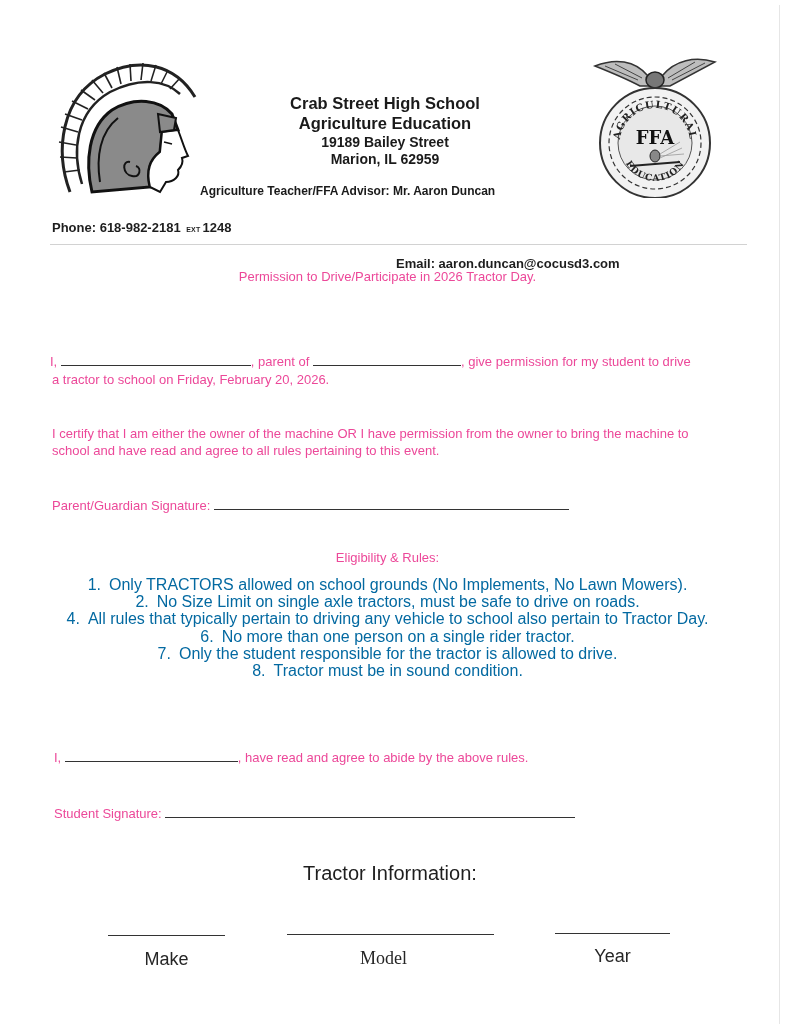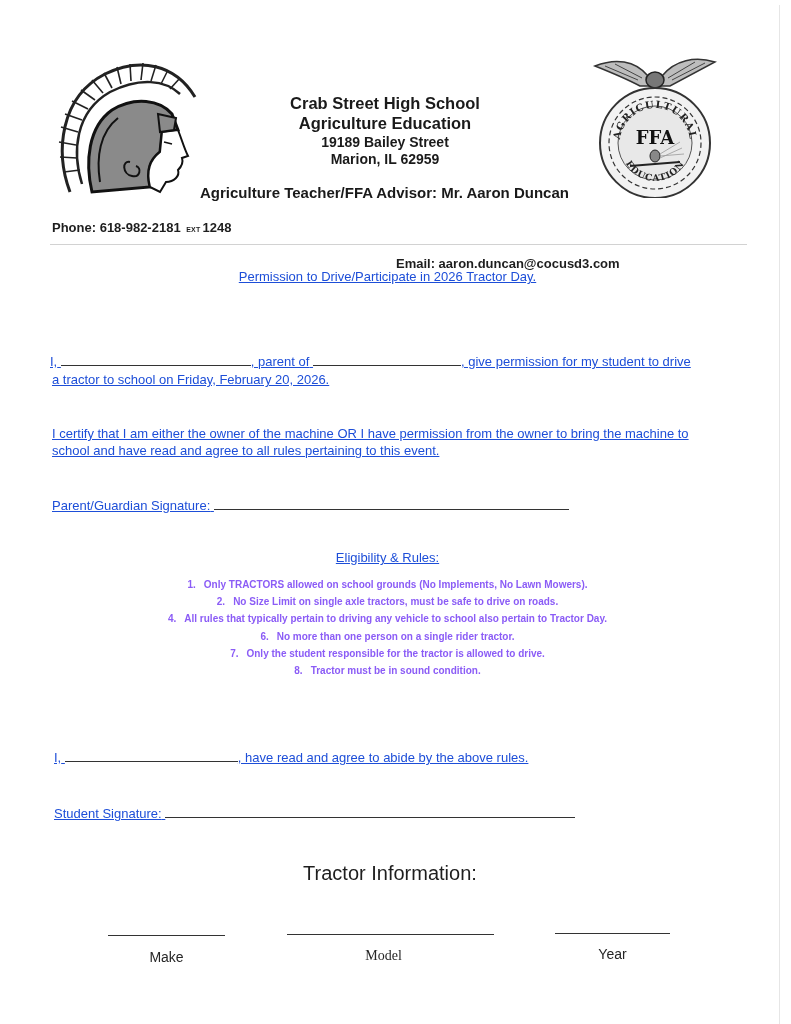--- a/index.html
+++ b/index.html
@@ -9,53 +9,53 @@
     .edge-line { left: 779px; top: 5px; width: 1px; height: 1019px; background: #e6e6e6; }
 
     .logo-left { left: 50px; top: 52px; width: 150px; height: 150px; }
     .logo-right { left: 590px; top: 48px; width: 130px; height: 150px; }
 
     .hdr { left: 190px; width: 390px; text-align: center; font-weight: bold; color: #1a1a1a; }
     .hdr-school { top: 94px; font-size: 16.5px; }
     .hdr-dept { top: 114px; font-size: 16.5px; }
     .hdr-street { top: 134px; font-size: 14px; }
     .hdr-city { top: 151px; font-size: 14px; }
-    .hdr-advisor { left: 200px; top: 184px; width: auto; font-size: 15px; text-align: left; white-space: nowrap; }
+    .hdr-advisor { left: 200px; top: 184px; width: auto; font-size: 12px; text-align: left; white-space: nowrap; }
 
     .contact { top: 220px; font-weight: bold; font-size: 13px; white-space: nowrap; }
     .phone { left: 52px; }
     .phone .ext { font-size: 7px; font-weight: bold; letter-spacing: 0.2px; margin: 0 2px; }
     .email { left: 396px; margin-top: 36px; }
     .divider { left: 50px; top: 244px; width: 697px; height: 1px; background: #9a9a9a; border-bottom: 1px solid #d2d2d2; }
 
-    .body-text { font-size: 13px; line-height: 18px; white-space: nowrap; color: #1d4ed8; text-decoration: underline; }
+    .body-text { font-size: 13px; line-height: 18px; white-space: nowrap; color: #ec4899; }
     .title { left: 0; width: 775px; top: 268px; text-align: center; }
 
     .blank { display: inline-block; border-bottom: 1px solid #333; height: 12px; vertical-align: baseline; }
 
     .perm1 { left: 50px; top: 353px; }
     .perm2 { left: 52px; top: 371px; }
     .cert1 { left: 52px; top: 425px; }
     .cert2 { left: 52px; top: 442px; }
     .parent-sig { left: 52px; top: 497px; }
 
     .rules-head { left: 0; width: 775px; top: 549px; text-align: center; }
     .rules { left: 0; width: 775px; top: 576px; }
-    .rule { text-align: center; font-size: 10px; line-height: 17.2px; white-space: nowrap; color: #8b5cf6; font-weight: bold; }
+    .rule { text-align: center; font-size: 16px; line-height: 17.2px; white-space: nowrap; color: #0369a1; }
     .rule .num { margin-right: 8px; }
 
     .agree { left: 54px; top: 749px; }
     .student-sig { left: 54px; top: 805px; }
     .tractor-head { left: 0; width: 780px; top: 862px; text-align: center; font-size: 20px; }
 
     .field-line { height: 1px; background: #333; }
     .make-line { left: 108px; top: 935px; width: 117px; }
     .model-line { left: 287px; top: 934px; width: 207px; }
     .year-line { left: 555px; top: 933px; width: 115px; }
-    .field-label { font-size: 14px; text-align: center; color: #262626; }
+    .field-label { font-size: 18px; text-align: center; color: #262626; }
     .make-label { left: 108px; top: 949px; width: 117px; }
     .model-label { left: 287px; top: 948px; width: 193px; font-family: Liberation Serif, serif; }
     .year-label { left: 555px; top: 946px; width: 115px; }
   </style>
 </head>
 <body>
 
 <div class="abs edge-line"></div>
 
 <div class="abs logo-left">

